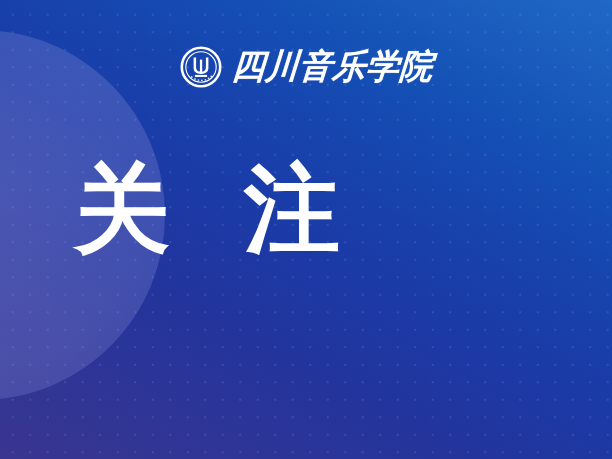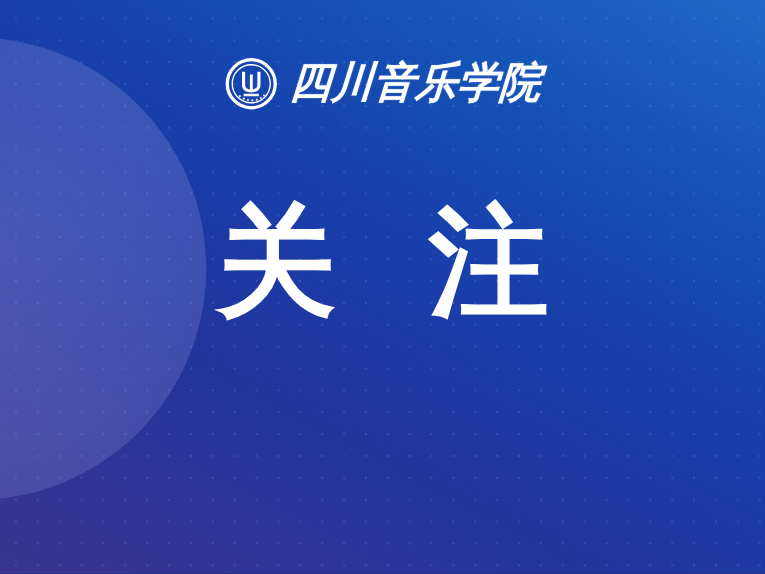--- a/index.html
+++ b/index.html
@@ -80,21 +80,21 @@
     transform: skewX(-4deg) scaleY(1.04);
     text-shadow: 0 0 1px rgba(255,255,255,0.55);
   }
 
   
   #headline {
     position: absolute;
     left: 0;
     right: 0;
     top: 158px;
-    text-align: center;
+    text-align: left;
     color: #ffffff;
     font-family: "Liberation Serif", serif;
     font-weight: 700;
     font-size: 96px;
     line-height: 104px;
     letter-spacing: 74px;
     
     text-indent: 74px;
     white-space: nowrap;
   }

